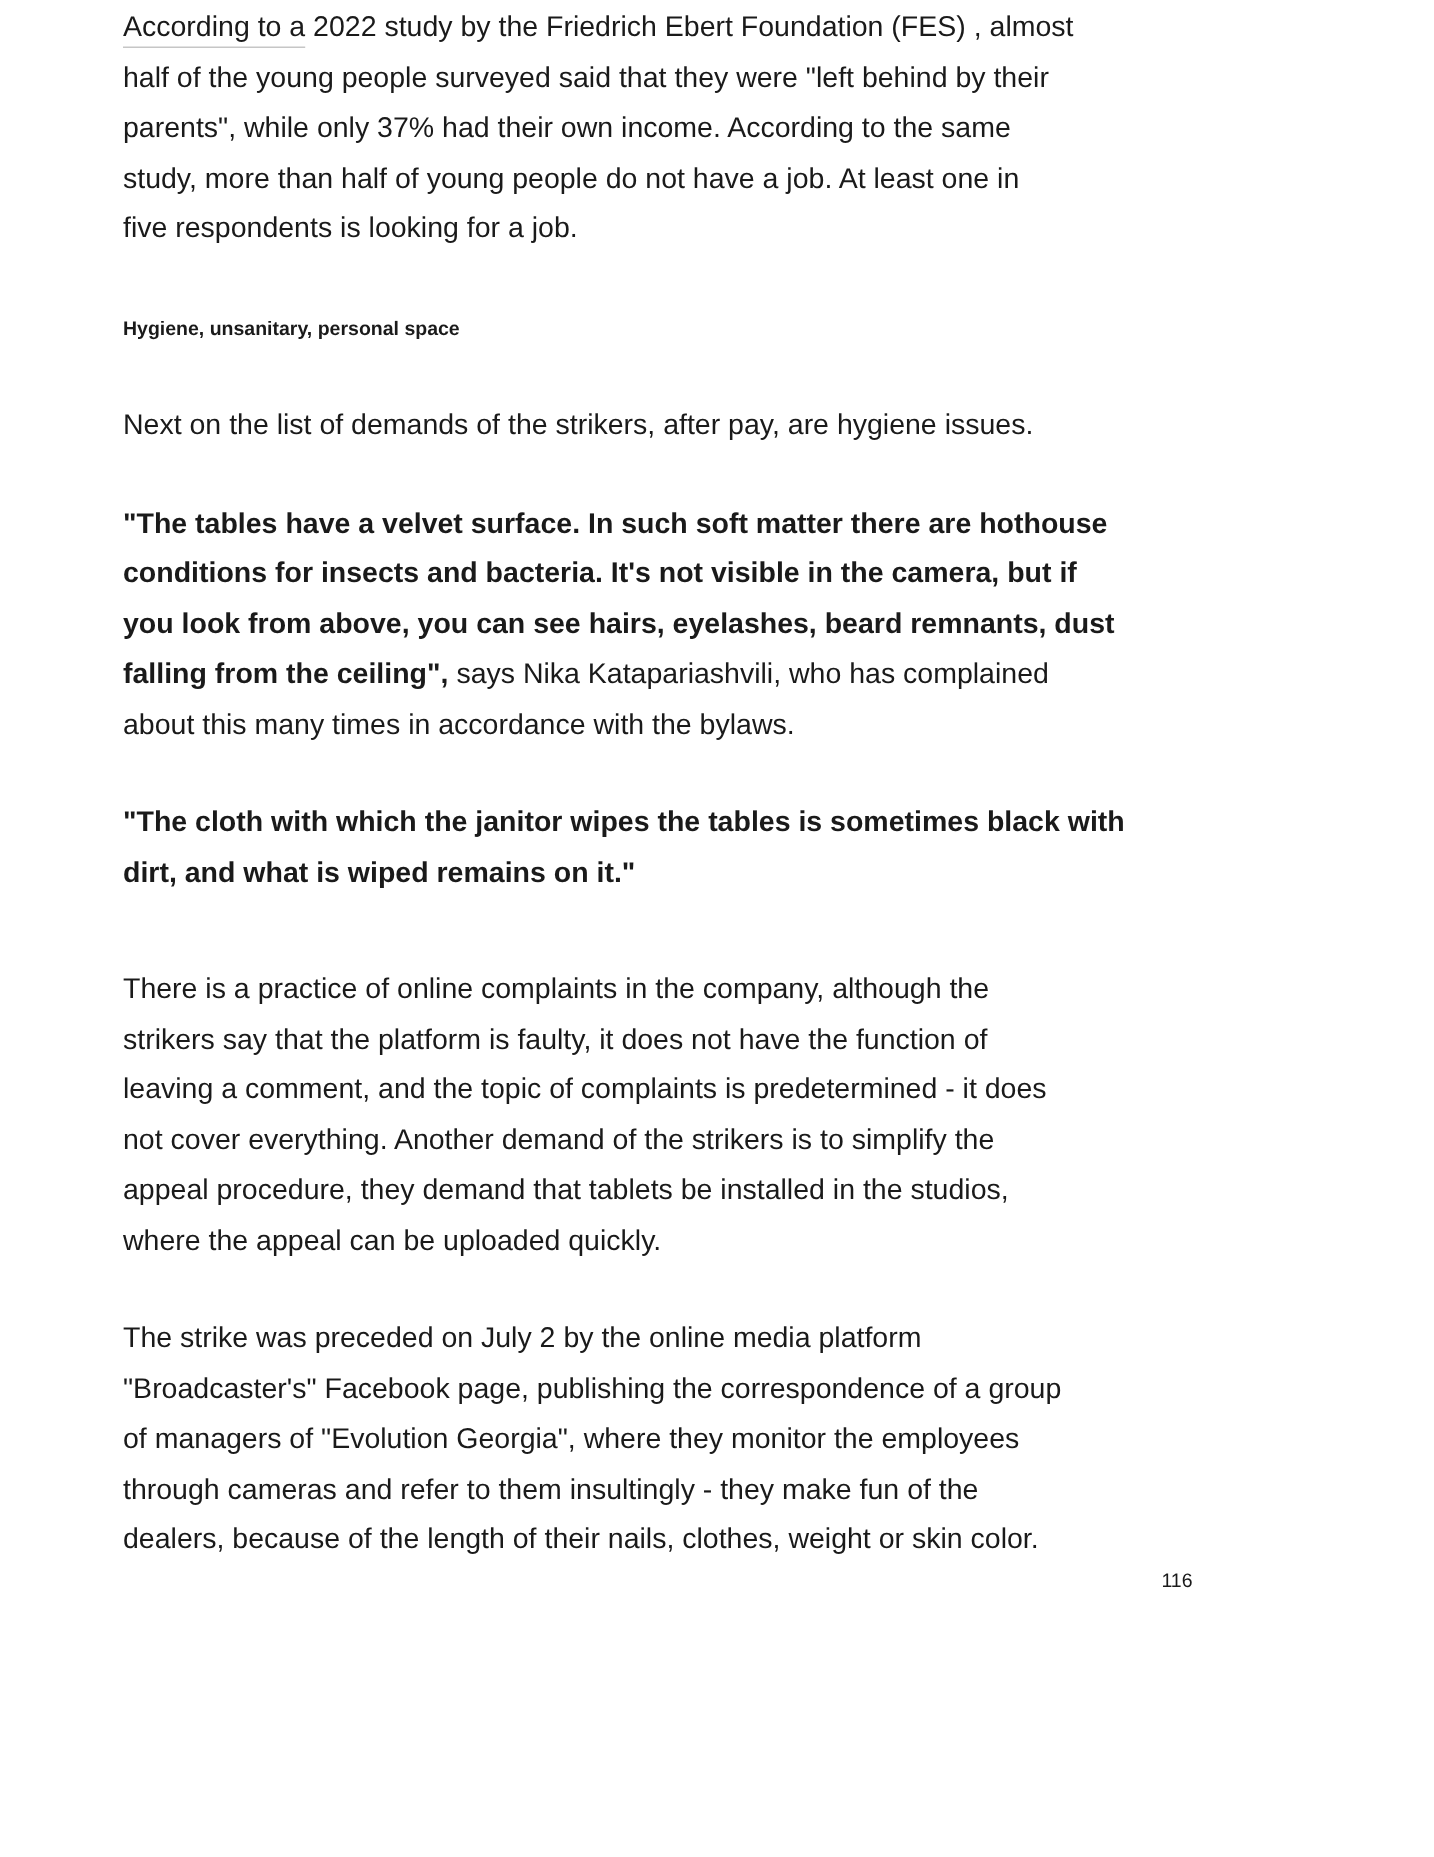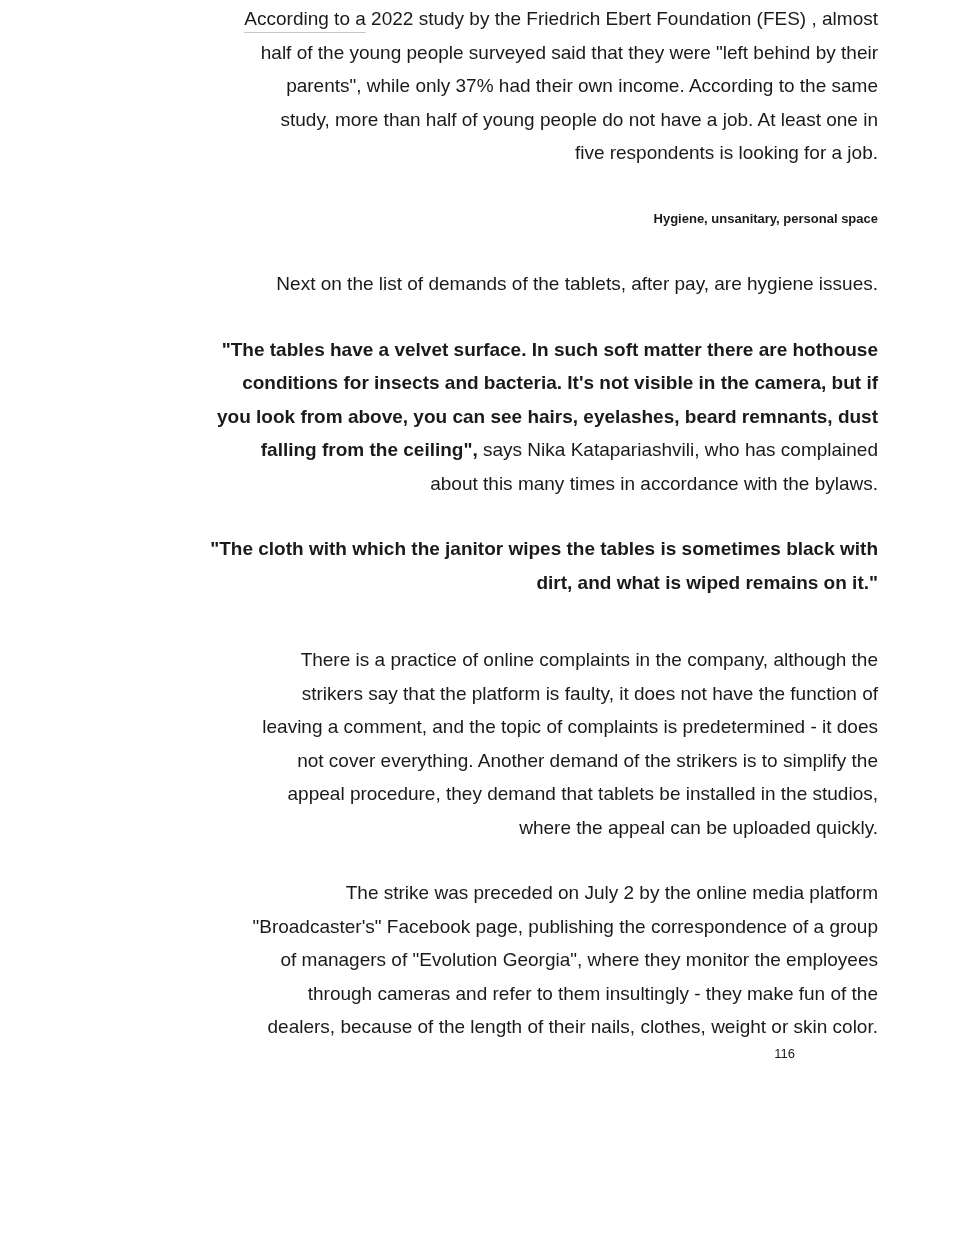--- a/index.html
+++ b/index.html
@@ -17,32 +17,30 @@
     width: 796px;
     margin-left: 82px;
     padding-top: 2px;
     font-size: 19px;
     line-height: 33.5px;
   }
   .para {
     white-space: pre-line;
     margin: 0 0 32px 0;
     font-weight: normal;
-    text-align: right;
   }
   .para.heading {
     font-weight: bold;
     font-size: 13px;
   }
   .para.extra-after {
     margin-bottom: 44px;
   }
   .para:last-child {
     margin-bottom: 0;
-    margin-left: 29px;
   }
   .run-bold { font-weight: bold; }
   .run-underlined {
     text-decoration: underline;
     text-decoration-color: #c6c6c6;
     text-decoration-thickness: 1px;
     text-underline-offset: 7px;
   }
   .footer {
     width: 908px;
@@ -58,21 +56,21 @@
 <body>
 
 <div class="page">
   <div class="doc">
       <p class="para body"><span class="run-underlined">According to a</span><span> 2022 study by the Friedrich Ebert Foundation (FES) , almost
 half of the young people surveyed said that they were "left behind by their
 parents", while only 37% had their own income. According to the same
 study, more than half of young people do not have a job. At least one in
 five respondents is looking for a job.</span></p>
       <p class="para heading"><span>Hygiene, unsanitary, personal space</span></p>
-      <p class="para body"><span>Next on the list of demands of the tablets, after pay, are hygiene issues.</span></p>
+      <p class="para body"><span>Next on the list of demands of the strikers, after pay, are hygiene issues.</span></p>
       <p class="para body"><span class="run-bold">"The tables have a velvet surface. In such soft matter there are hothouse
 conditions for insects and bacteria. It's not visible in the camera, but if
 you look from above, you can see hairs, eyelashes, beard remnants, dust
 falling from the ceiling", </span><span>says Nika Katapariashvili, who has complained
 about this many times in accordance with the bylaws.</span></p>
       <p class="para body extra-after"><span class="run-bold">"The cloth with which the janitor wipes the tables is sometimes black with
 dirt, and what is wiped remains on it."</span></p>
       <p class="para body"><span>There is a practice of online complaints in the company, although the
 strikers say that the platform is faulty, it does not have the function of
 leaving a comment, and the topic of complaints is predetermined - it does

